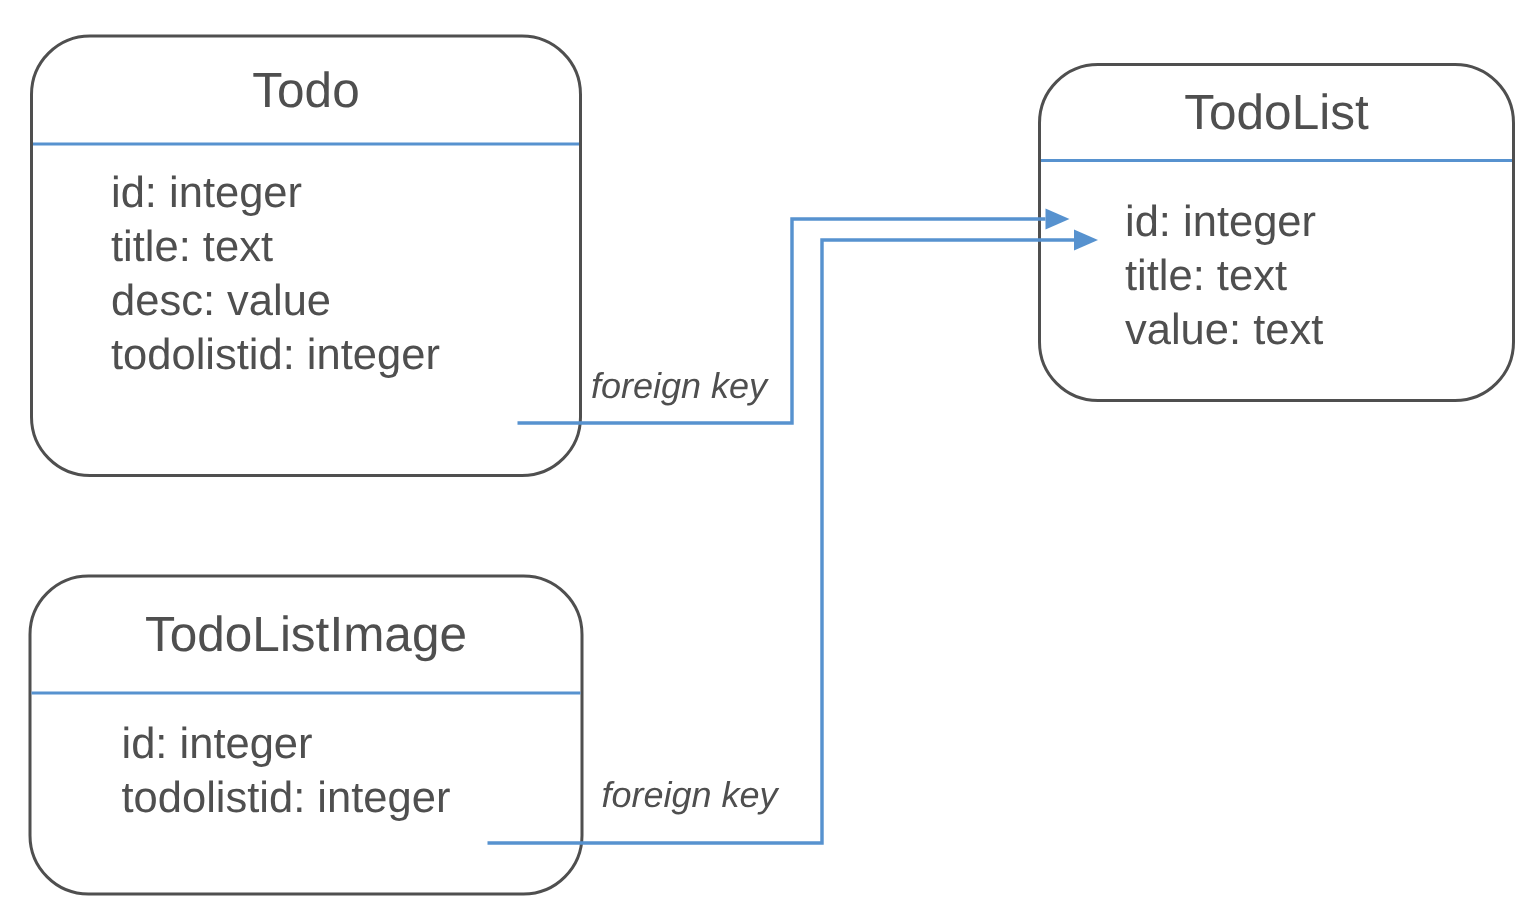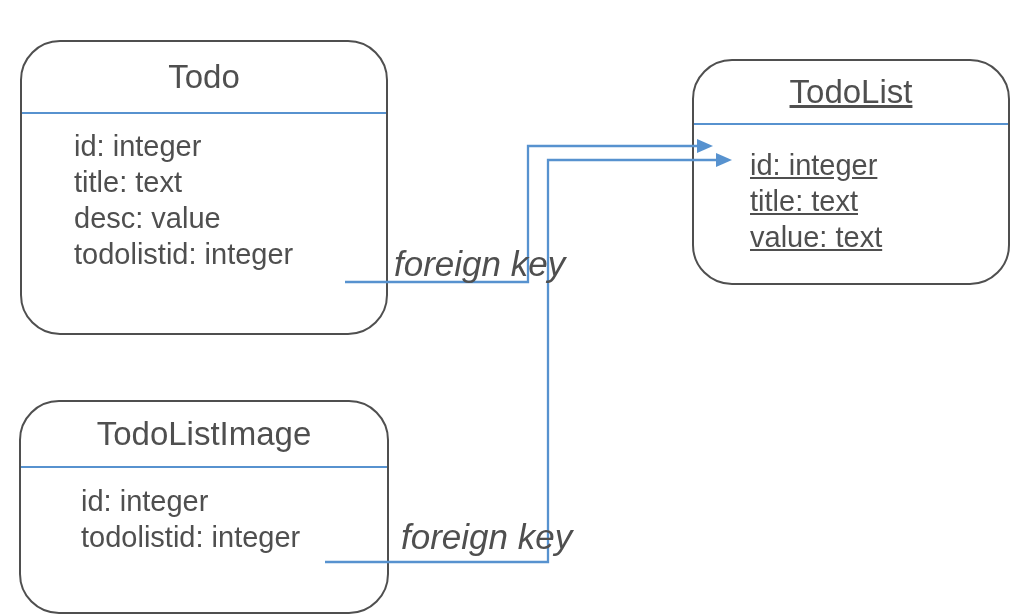--- a/index.html
+++ b/index.html
@@ -18,21 +18,20 @@
     overflow:hidden;
   }
   .canvas{position:absolute;inset:0;}
   .entity{
     position:absolute;
     box-sizing:border-box;
     background:var(--bg);
     border:2px solid var(--border);
     border-radius:40px;
     z-index:1;
-    margin-top:17px;
   }
   .entity-header{
     display:flex;align-items:center;justify-content:center;
     border-bottom:2px solid var(--accent);
     box-sizing:border-box;
   }
   .entity-title{
     font-size:33px;
     color:var(--text);
     white-space:nowrap;
@@ -41,47 +40,47 @@
     font-size:29px;
     line-height:36px;
     color:var(--text);
   }
   .field{white-space:nowrap;}
 
   #e-todo{left:20px;top:23px;width:368px;height:295px;}
   #e-todo .entity-header{height:72px;}
   #e-todo .entity-body{padding:14px 0 0 52px;}
 
-  #e-todolist{left:692px;top:42px;width:318px;height:226px;text-decoration:underline;}
+  #e-todolist{left:692px;top:42px;width:318px;height:226px;}
   #e-todolist .entity-header{height:64px;}
   #e-todolist .entity-body{padding:22px 0 0 56px;}
 
   #e-todolistimage{left:19px;top:383px;width:370px;height:214px;}
-  #e-todolistimage .entity-header{height:66px;}
+  #e-todolistimage .entity-header{height:78px;}
   #e-todolistimage .entity-body{padding:15px 0 0 60px;}
 
   .wires{
     position:absolute;left:0;top:0;
     z-index:2;
     pointer-events:none;
   }
   .wires polyline{
     fill:none;
     stroke:var(--accent);
     stroke-width:2.3;
   }
   .wires polygon{
     fill:var(--accent);
     stroke:none;
   }
   .fk-label{
     position:absolute;
     z-index:3;
     font-style:italic;
-    font-size:35px;
+    font-size:24px;
     color:var(--text);
     white-space:nowrap;
   }
   #fk1{left:394px;top:244px;}
   #fk2{left:401px;top:517px;}
 </style>
 </head>
 <body>
 
 <div class="canvas">

